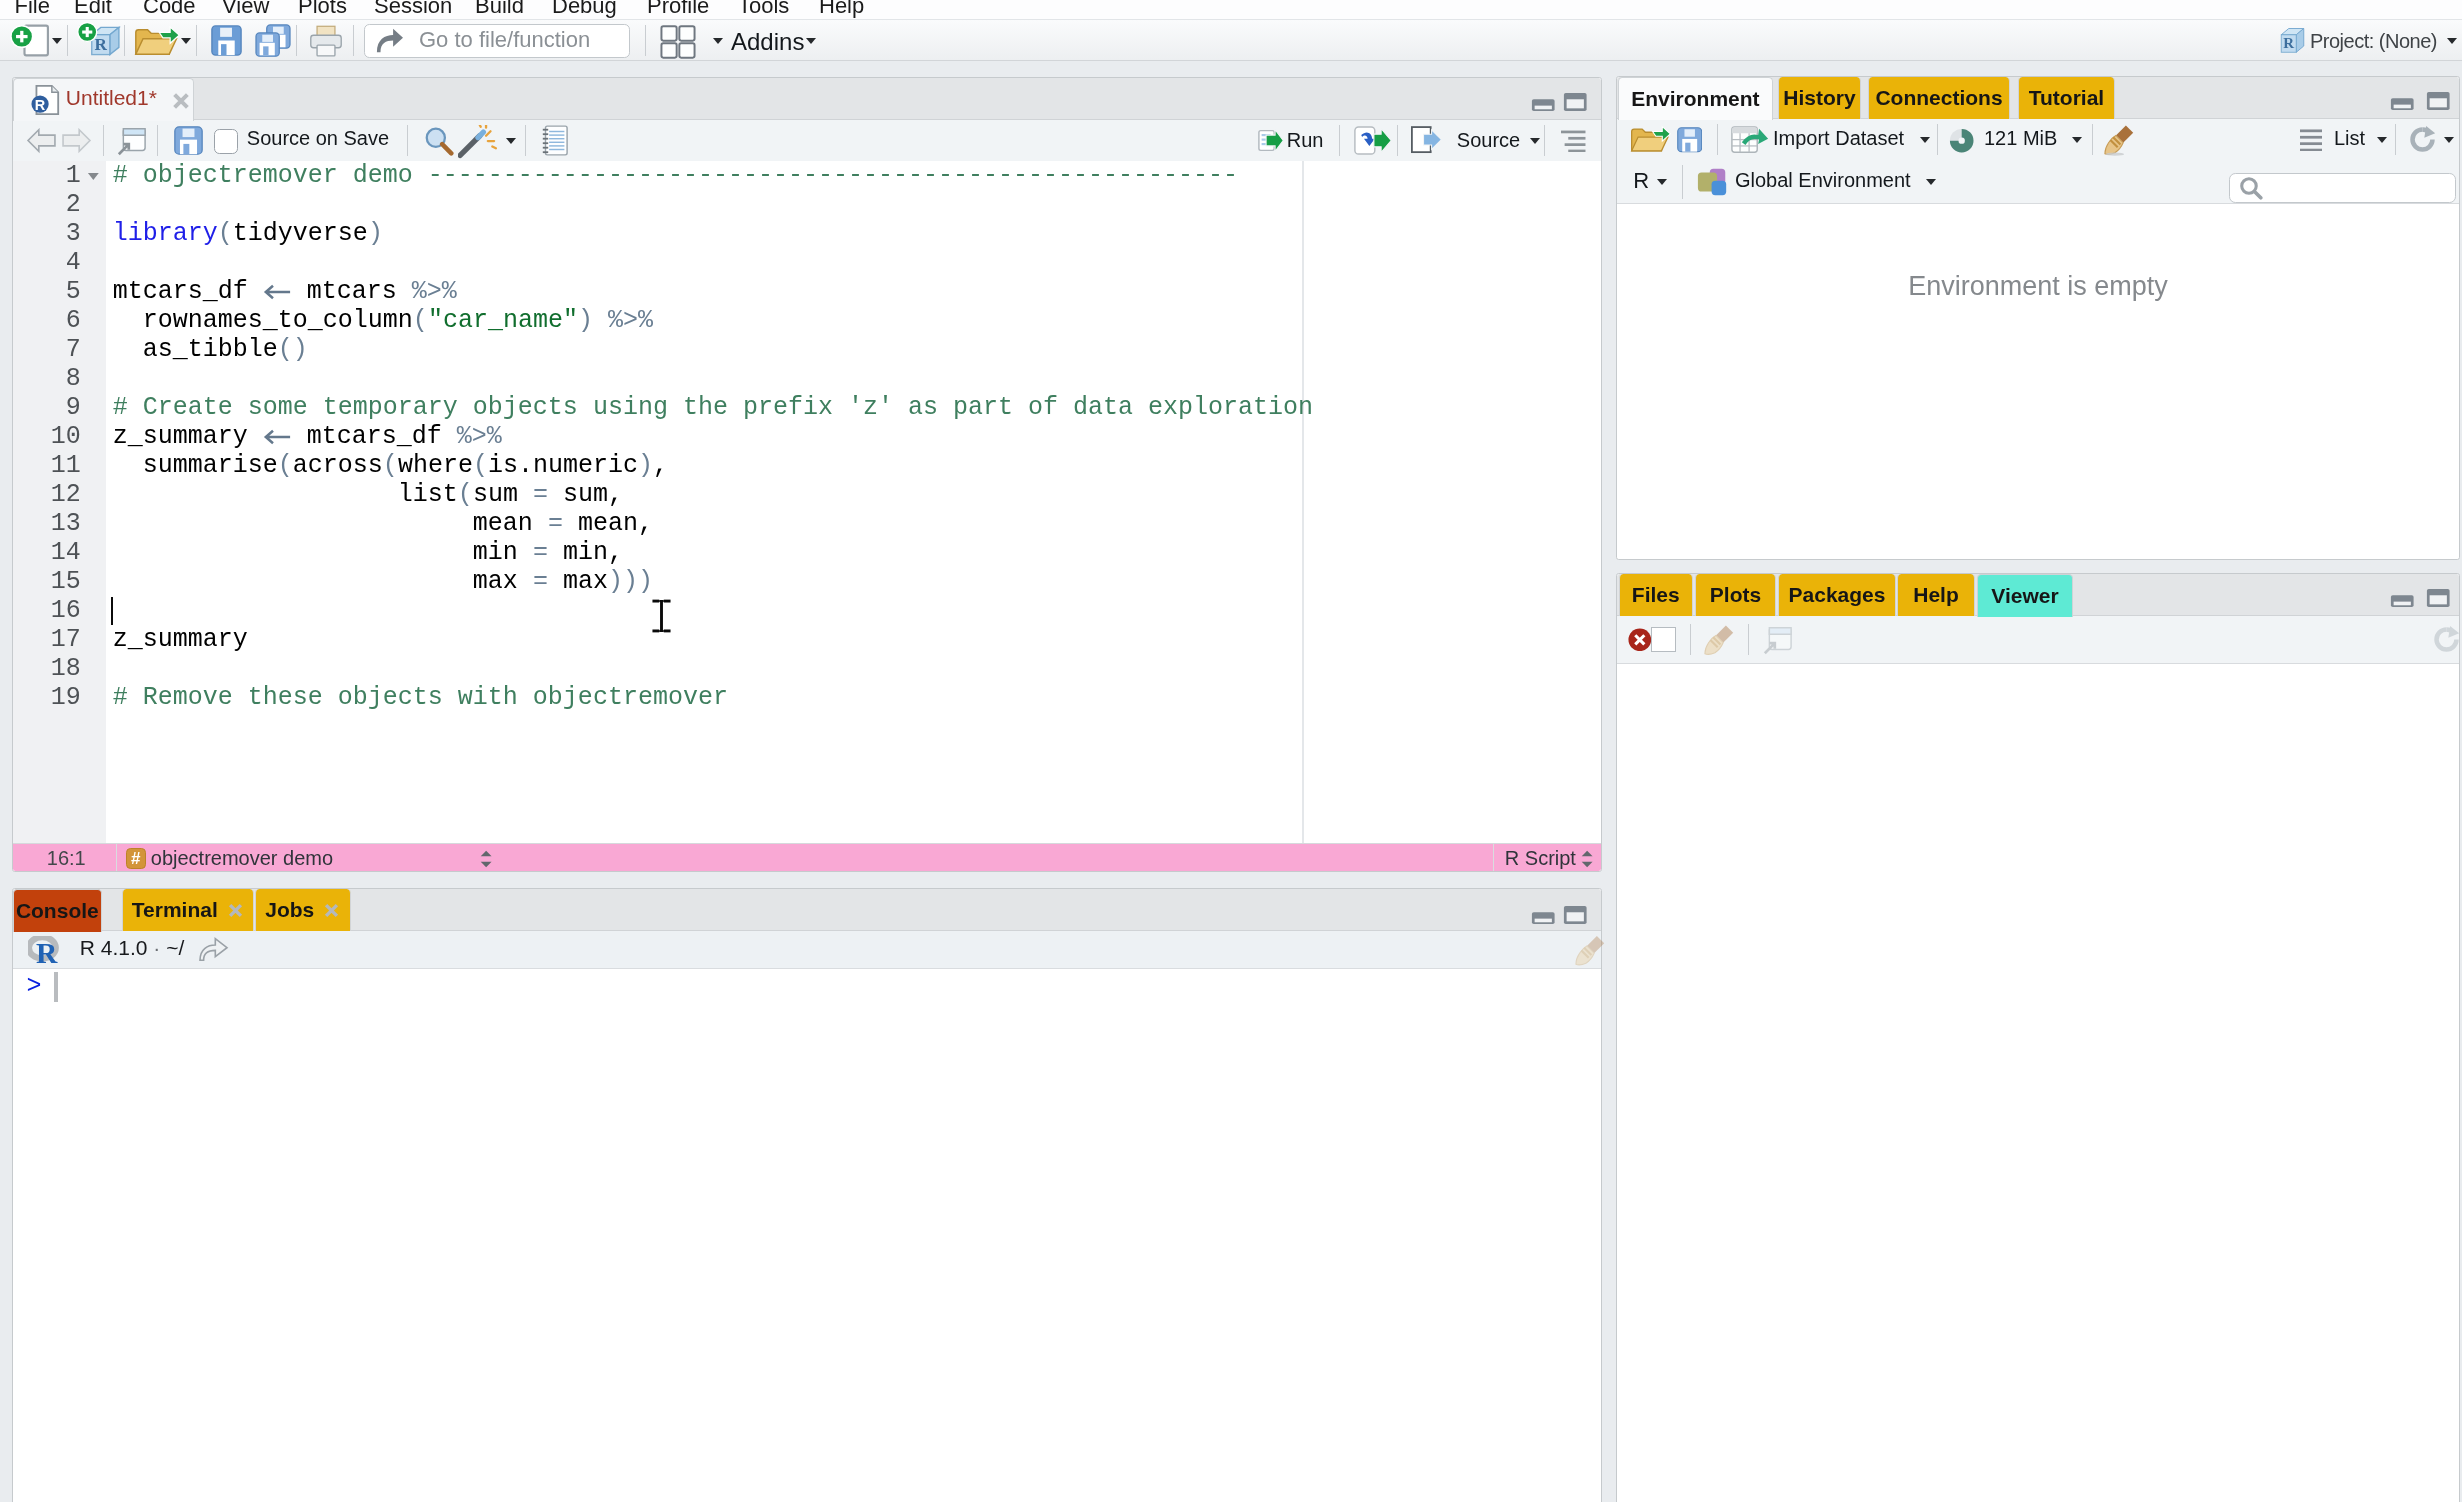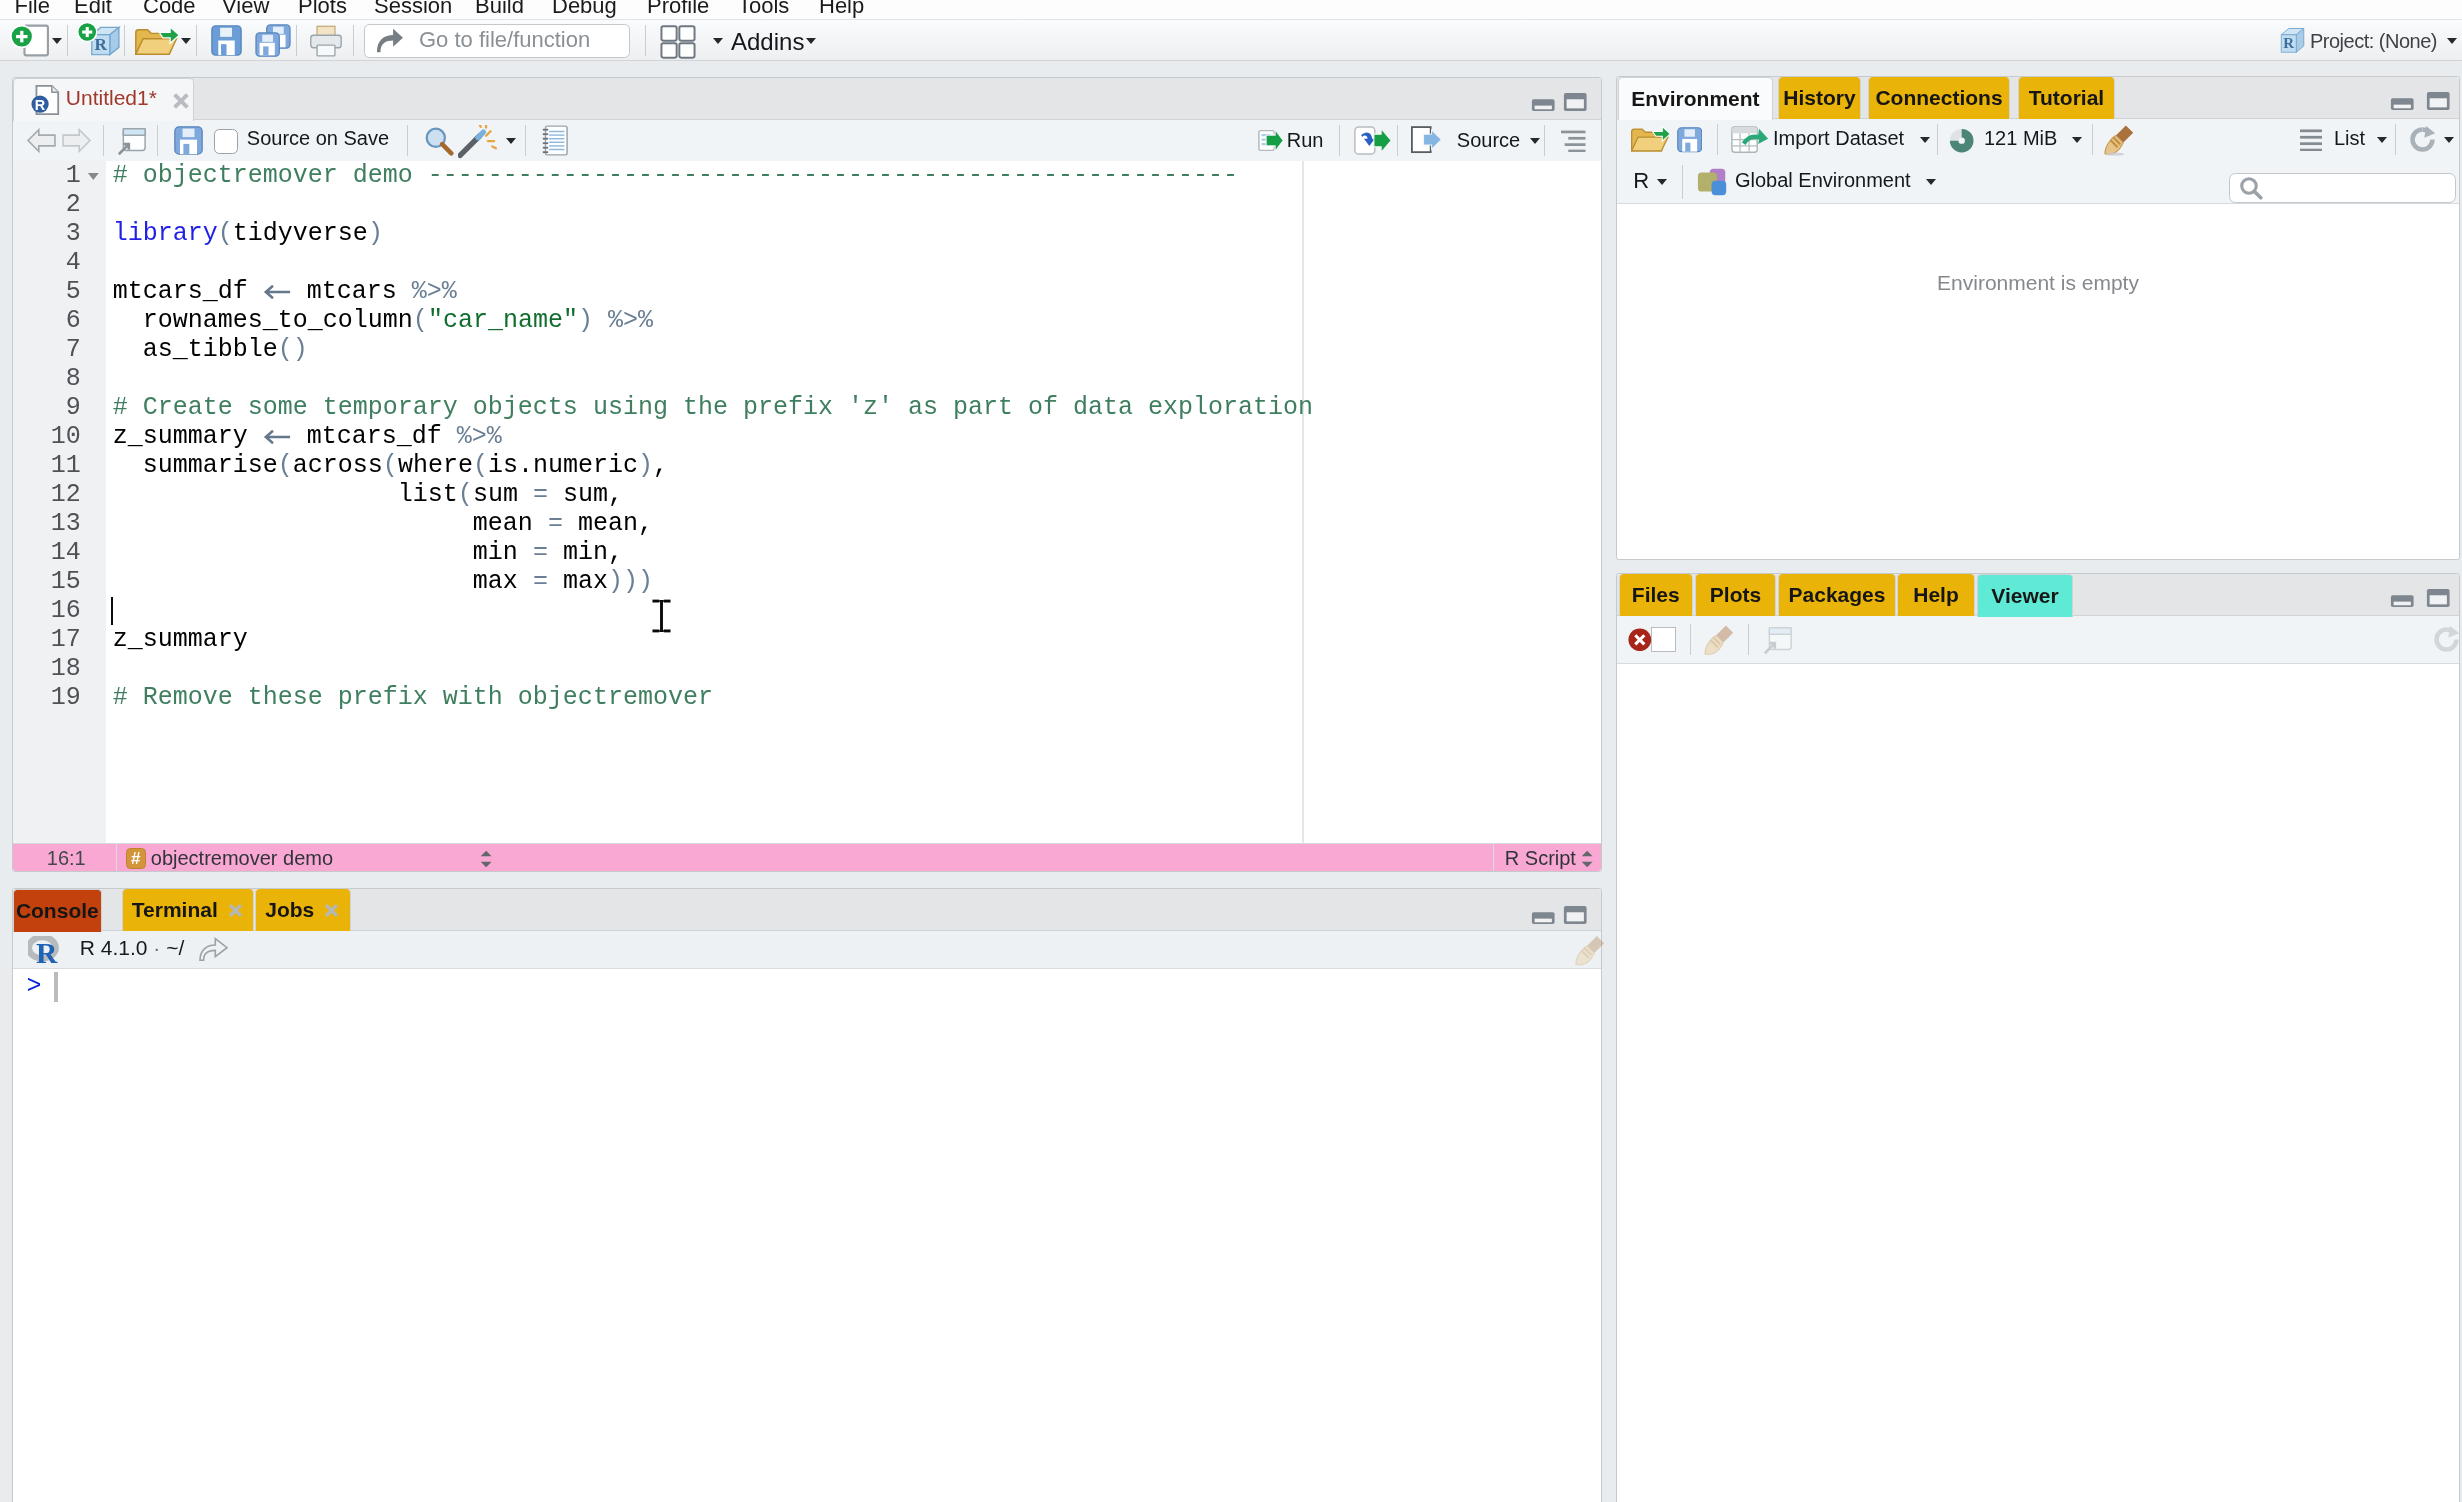--- a/index.html
+++ b/index.html
@@ -272,21 +272,21 @@
           <path d="M3,10 H30 M11,3 L3,10 L11,17" stroke="#64788c" stroke-width="2.8" fill="none"></path>
         </svg> mtcars_df <span class="op">%&gt;%</span>
   summarise<span class="op">(</span>across<span class="op">(</span>where<span class="op">(</span>is.numeric<span class="op">)</span>,
                    list<span class="op">(</span>sum <span class="op">=</span> sum,
                         mean <span class="op">=</span> mean,
                         min <span class="op">=</span> min,
                         max <span class="op">=</span> max<span class="op">)))</span>
 
 z_summary
 
-<span class="cm"># Remove these prefix with objectremover</span></div>
+<span class="cm"># Remove these objects with objectremover</span></div>
     <div class="abs" style="left:98px;top:436px;width:2.7px;height:28px;background:#0b0b0b"></div>
     <svg class="abs" style="left:639px;top:438px" width="19" height="34" viewBox="0 0 21 37">
       <g stroke="#0a0a0a" stroke-width="3.2">
           <path d="M0.5,2 H8"></path>
           <path d="M13,2 H20.5"></path>
           <path d="M0.5,35 H8"></path>
           <path d="M13,35 H20.5"></path>
           <path d="M10.5,3 V34"></path>
         </g>
       <g stroke="#0a0a0a" stroke-width="2.2">
@@ -441,21 +441,21 @@
     </svg>
     <span class="abs" style="left:118px;top:8.2px;font-size:20px;color:#14181c">Global Environment</span>
     <span class="caret" style="position:absolute;left:309px;top:18px"></span>
     <div class="abs" style="left:612px;top:11.8px;width:227px;height:30px;background:#fff;border:1.8px solid #c3c8cc;border-radius:6.4px">
       <svg class="abs" style="left:9px;top:2.7px" width="23.6" height="23.6" viewBox="0 0 26 26">
           <circle cx="11" cy="11" r="8" fill="none" stroke="#9aa1a7" stroke-width="3.4"></circle>
           <path d="M17,17 L24,24" stroke="#9aa1a7" stroke-width="4" stroke-linecap="round"></path>
         </svg>
     </div>
   </div>
-  <div style="position:absolute;left:421px;top:194px;transform:translateX(-50%);font-size:21px;color:#85898d">Environment is empty</div>
+  <div style="position:absolute;left:421px;top:194px;transform:translateX(-50%);font-size:27px;color:#85898d">Environment is empty</div>
 </div>
 
 <div class="pane" id="filespane" style="left:1616px;top:573px;width:844px;height:935px;border-radius:2.7px 2.7px 0 0">
   <div class="tabstrip"></div>
   <div class="tab inactive" style="left:1.8px;width:74px">Files</div>
   <div class="tab inactive" style="left:78px;width:81px">Plots</div>
   <div class="tab inactive" style="left:161px;width:118px">Packages</div>
   <div class="tab inactive" style="left:280px;width:78px">Help</div>
   <div class="tab active" style="left:360px;width:96px;background:#5eead4">Viewer</div>
   <div class="mm" style="left:773px">

